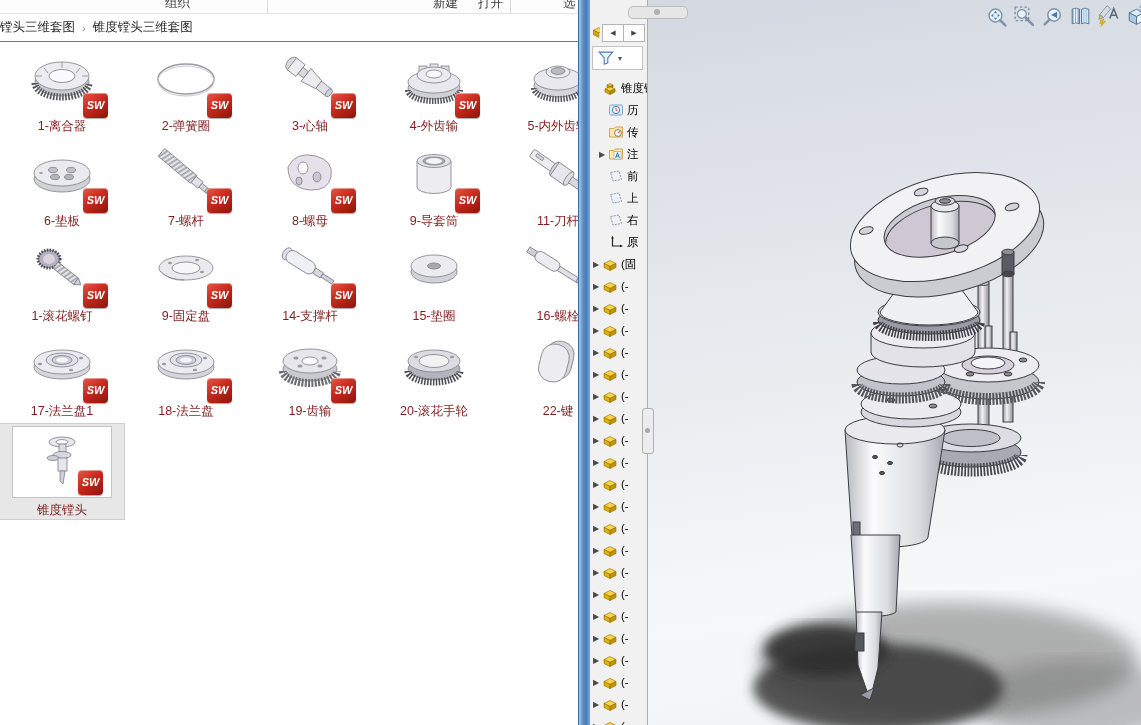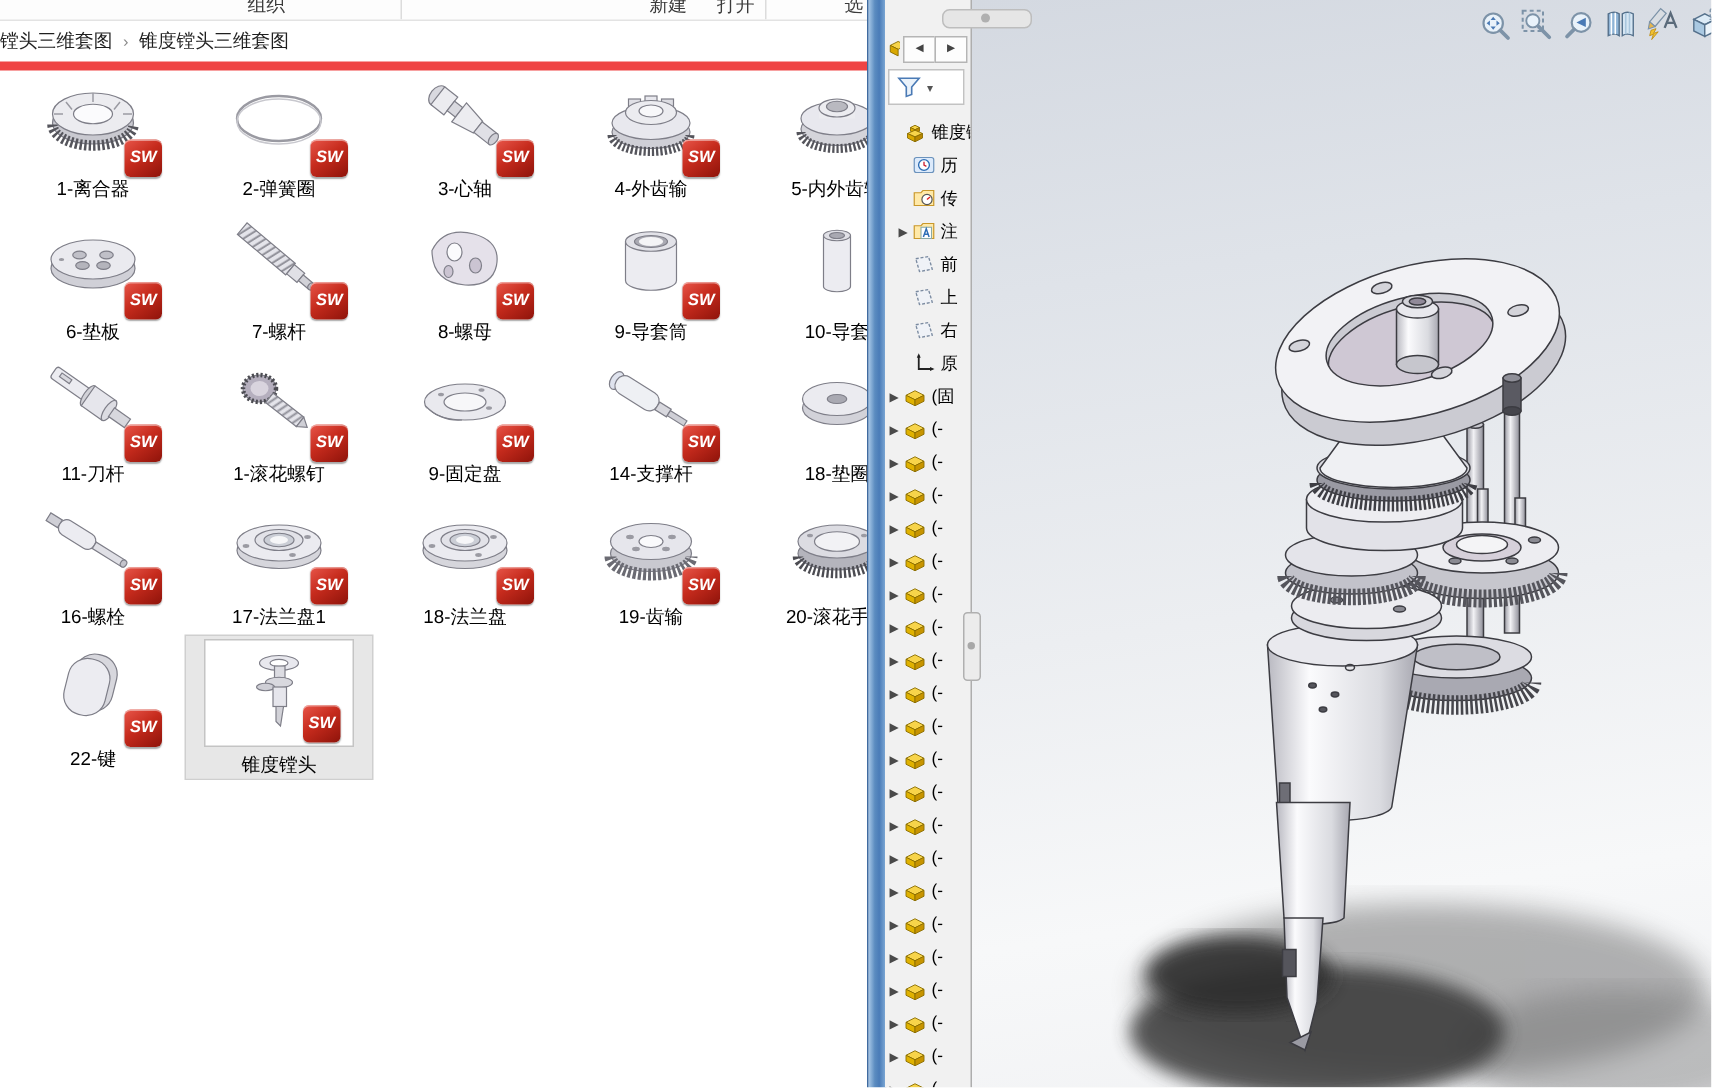--- a/index.html
+++ b/index.html
@@ -4,35 +4,35 @@
 <style>
   html,body{margin:0;padding:0;}
   body{width:1141px;height:725px;position:relative;overflow:hidden;
        font-family:"Liberation Sans",sans-serif;background:#fff;}
   
   .explorer{position:absolute;left:0;top:0;width:578px;height:725px;background:#fff;overflow:hidden;}
   .tbar{position:absolute;left:0;top:0;width:578px;height:13px;border-bottom:1px solid #e3e3e3;overflow:hidden;background:#fdfdfd;}
   .tb-label{position:absolute;top:-7px;font-size:12.5px;color:#3a3a3a;line-height:20px;}
   .tb-sep{position:absolute;top:0;height:13px;border-left:1px solid #dcdcdc;}
   .crumbs{position:absolute;left:0;top:14px;width:578px;height:27px;display:flex;align-items:center;
-          border-bottom:6px solid #ef4444;font-size:12.5px;color:#1f1f1f;}
+          border-bottom:1px solid #ef4444;font-size:12.5px;color:#1f1f1f;}
   .crumbs .sep{margin:0 7px;color:#8a8a8a;font-size:11px;}
   .files{position:absolute;left:0;top:44px;width:578px;height:500px;overflow:hidden;}
   .fgrid{width:625px;display:grid;grid-template-columns:repeat(5,124px);grid-auto-rows:95px;}
   .cell{position:relative;padding-top:2px;text-align:center;}
   .cell.sel{background:#e7e7e7;outline:1px solid #cfcfcf;}
   .thumb{position:relative;width:96px;height:68px;margin:0 auto;}
   .cell.sel .thumb{width:98px;height:70px;background:#fff;border:1px solid #c4c4c4;}
   .tsvg{width:76px;height:62px;margin-top:2px;}
   .swb{position:absolute;right:2px;bottom:-4px;width:25px;height:25px;border-radius:4px;
        background:linear-gradient(145deg,#e8564a 0%,#c62b1d 45%,#8e130a 100%);
        box-shadow:inset 0 1px 0 rgba(255,255,255,.45), 0 1px 1px rgba(0,0,0,.35);
        color:#fff;font-weight:bold;font-style:italic;font-size:11px;line-height:25px;text-align:center;}
   .cell.sel .swb{right:8px;bottom:2px;}
-  .flabel{margin-top:4px;font-size:12.5px;color:#000000;white-space:nowrap;}
+  .flabel{margin-top:4px;font-size:12.5px;color:#7f1d1d;white-space:nowrap;}
   
   .edge{position:absolute;left:578px;top:0;width:12px;height:725px;
         background:linear-gradient(90deg,#a8c8e8 0%,#5b8cc0 35%,#4a7cb8 60%,#86b0da 100%);
         border-left:1px solid #3f6ba0;}
   
   .sw{position:absolute;left:590px;top:0;width:551px;height:725px;background:#f0f0f0;overflow:hidden;}
   .graphics{position:absolute;left:58px;top:0;width:493px;height:725px;
         background:linear-gradient(172deg,#d4d9e1 0%,#dfe3e9 25%,#eceef1 55%,#f7f8f9 80%,#f1f2f4 100%);}
   .pane{position:absolute;left:0;top:0;width:57px;height:725px;background:#f1f1f1;border-right:1px solid #aeaeae;overflow:hidden;}
   .top-handle{position:absolute;left:38px;top:6px;width:58px;height:11px;background:#e6e6e6;
@@ -179,28 +179,20 @@
           <div class="thumb"><svg class="tsvg" viewBox="0 0 76 62">
               <path d="M21,18 L21,44 A17,6.5 0 0 0 55,44 L55,18" fill="#ececf1" stroke="#7e7e88" stroke-width=".8"></path>
               <ellipse cx="38" cy="18" rx="17" ry="6.5" fill="#e2e2e8" stroke="#7e7e88" stroke-width=".8"></ellipse>
               <ellipse cx="38" cy="18" rx="11" ry="4" fill="#a9a9b2" stroke="#7e7e88" stroke-width=".8"></ellipse>
               <ellipse cx="38" cy="18" rx="8" ry="3" fill="#f4f4f6"></ellipse>
             </svg><div class="swb">SW</div></div>
           <div class="flabel">9-导套筒</div>
         </div>
         <div class="cell">
           <div class="thumb"><svg class="tsvg" viewBox="0 0 76 62">
-              <path d="M29,14 L29,48 A9,3.5 0 0 0 47,48 L47,14" fill="#ececf1" stroke="#7e7e88" stroke-width=".8"></path>
-              <ellipse cx="38" cy="14" rx="9" ry="3.5" fill="#e0e0e6" stroke="#7e7e88" stroke-width=".8"></ellipse>
-              <ellipse cx="38" cy="14" rx="5" ry="2" fill="#a9a9b2" stroke="#7e7e88" stroke-width=".8"></ellipse>
-            </svg></div>
-          <div class="flabel">10-导套</div>
-        </div>
-        <div class="cell">
-          <div class="thumb"><svg class="tsvg" viewBox="0 0 76 62">
               <g transform="rotate(35 38 30)" stroke="#7e7e88" stroke-width=".8">
                 <rect x="5" y="24" width="27" height="9" rx="2" fill="#ececf1"></rect>
                 <rect x="10" y="26" width="8" height="3" fill="#d8d8de"></rect>
                 <ellipse cx="33" cy="28.5" rx="3" ry="8" fill="#d2d2d8"></ellipse>
                 <rect x="33" y="20.5" width="17" height="16" fill="#e6e6ec"></rect>
                 <ellipse cx="50" cy="28.5" rx="3" ry="8" fill="#dcdce2"></ellipse>
                 <rect x="52" y="25" width="13" height="7" fill="#d8d8de"></rect>
               </g>
             </svg><div class="swb">SW</div></div>
           <div class="flabel">11-刀杆</div>
@@ -239,21 +231,21 @@
               </g>
             </svg><div class="swb">SW</div></div>
           <div class="flabel">14-支撑杆</div>
         </div>
         <div class="cell">
           <div class="thumb"><svg class="tsvg" viewBox="0 0 76 62">
               <ellipse cx="38" cy="34" rx="23" ry="11" fill="#d2d2d9" stroke="#7e7e88" stroke-width=".8"></ellipse>
               <ellipse cx="38" cy="28" rx="23" ry="11" fill="#ebebf0" stroke="#7e7e88" stroke-width=".8"></ellipse>
               <ellipse cx="38" cy="28" rx="6.5" ry="3" fill="#a9a9b2" stroke="#7e7e88" stroke-width=".8"></ellipse>
             </svg></div>
-          <div class="flabel">18-垫圈</div>
+          <div class="flabel">15-垫圈</div>
         </div>
         <div class="cell">
           <div class="thumb"><svg class="tsvg" viewBox="0 0 76 62">
               <g transform="rotate(32 38 30)" stroke="#7e7e88" stroke-width=".8">
                 <rect x="3" y="27" width="9" height="6" fill="#cfcfd6"></rect>
                 <rect x="12" y="24.5" width="27" height="11" rx="5" fill="#ececf1"></rect>
                 <rect x="39" y="27.5" width="23" height="5" fill="#e0e0e6"></rect>
                 <ellipse cx="62" cy="30" rx="2" ry="2.5" fill="#c4c4cc"></ellipse>
               </g>
             </svg><div class="swb">SW</div></div>

